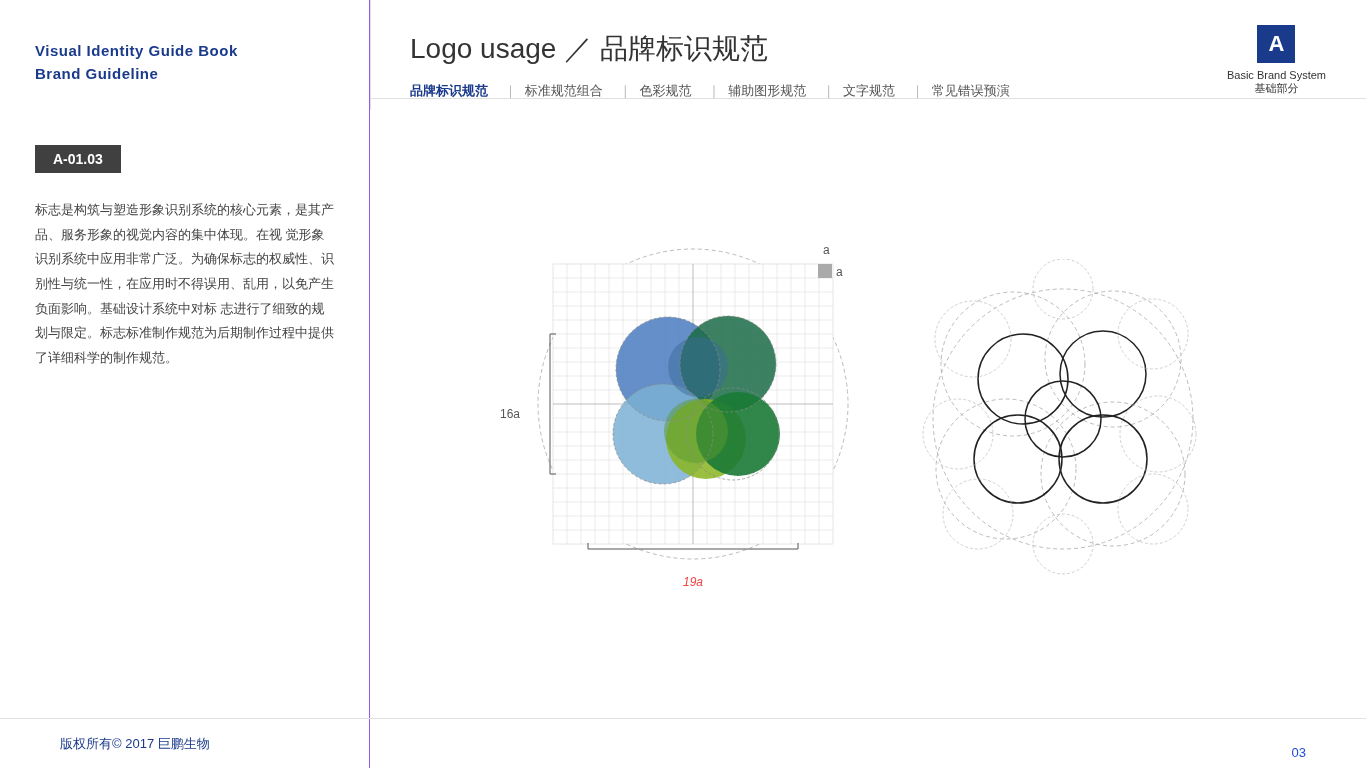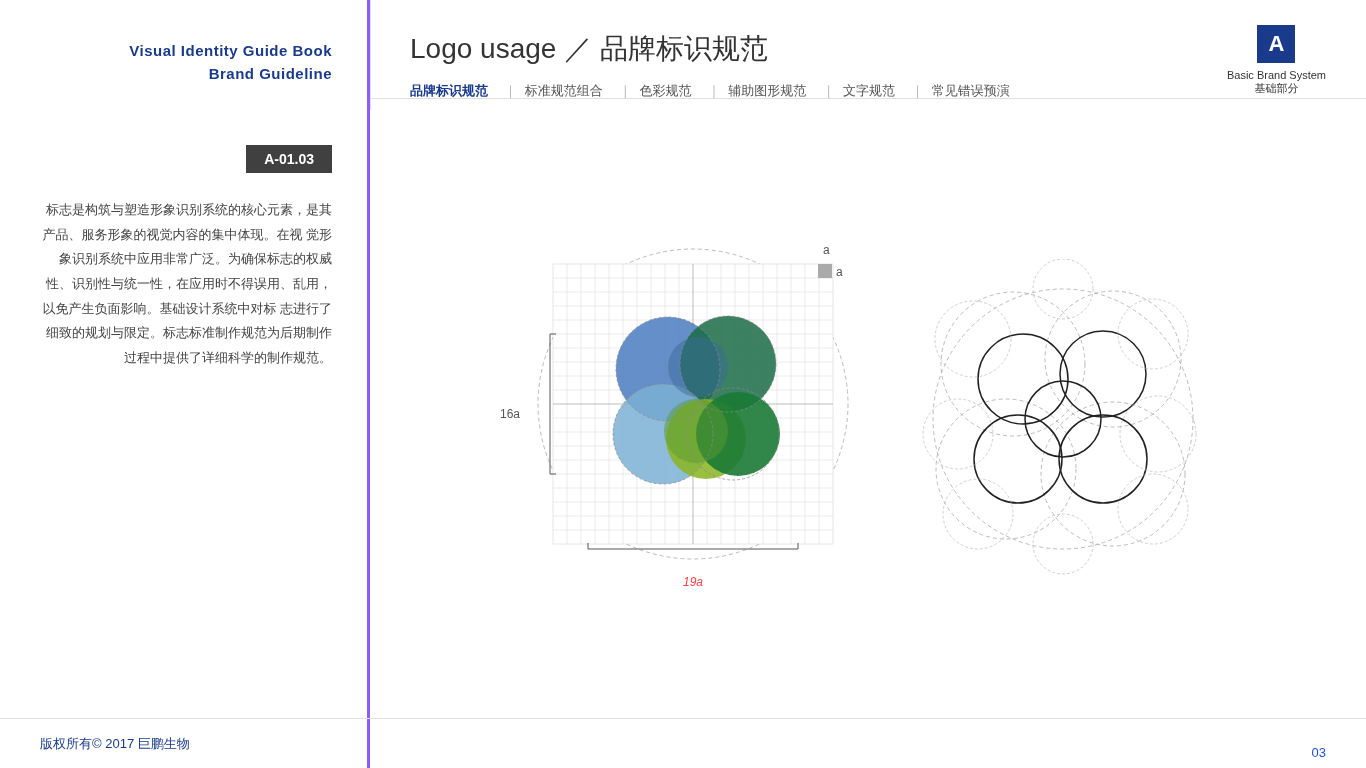--- a/index.html
+++ b/index.html
@@ -12,23 +12,22 @@
       position: relative;
     }
 
     
     .sidebar {
       position: absolute;
       left: 0;
       top: 0;
       width: 370px;
       height: 768px;
-      border-right: 3px solid #8b5cf6;
+      border-right: 1px solid #8b5cf6;
       padding: 40px 35px;
-      text-align: right;
     }
 
     .sidebar-title {
       color: #1a3a8c;
       font-size: 15px;
       font-weight: bold;
       line-height: 1.5;
       margin-bottom: 60px;
       letter-spacing: 0.5px;
     }
@@ -182,21 +181,21 @@
     .footer {
       position: absolute;
       bottom: 0;
       left: 0;
       right: 0;
       height: 50px;
       border-top: 1px solid #e0e0e0;
       display: flex;
       align-items: center;
       justify-content: space-between;
-      padding: 0 40px;
+      padding: 0 60px;
     }
 
     .footer-left {
       color: #1a3a8c;
       font-size: 13px;
     }
 
     .footer-right {
       color: #1d4ed8;
       font-size: 13px;

